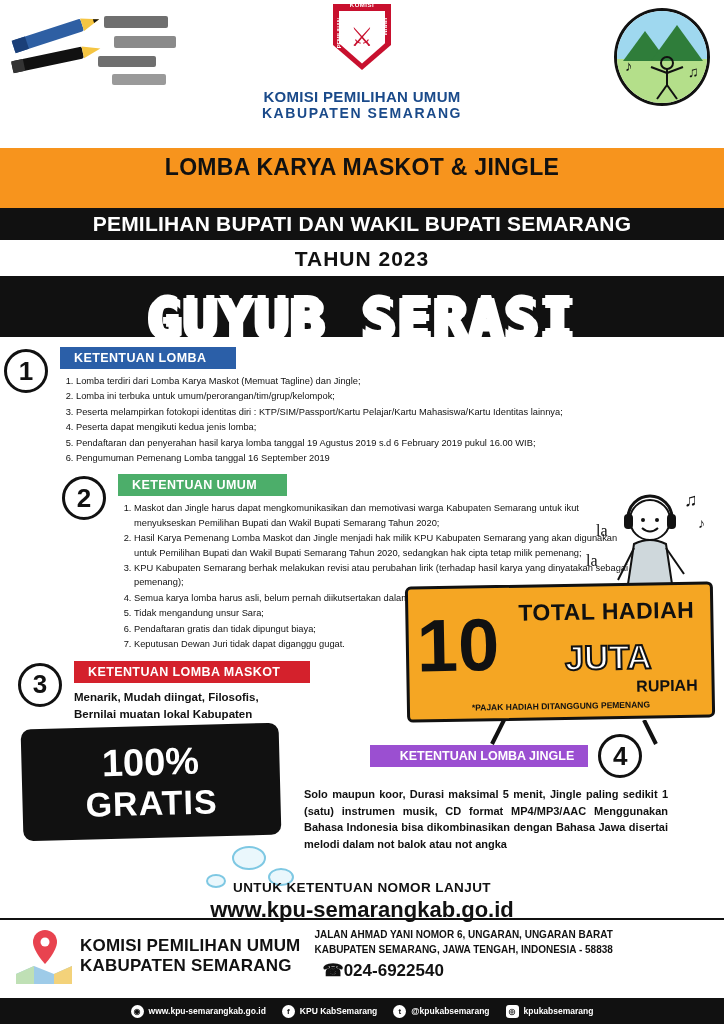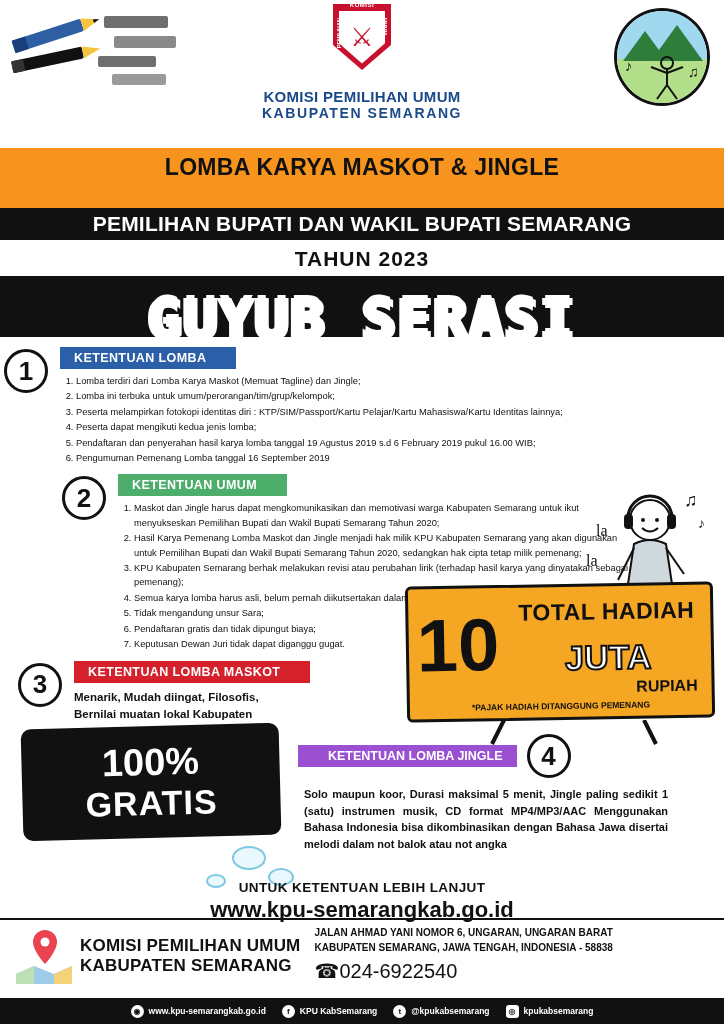--- a/index.html
+++ b/index.html
@@ -138,41 +138,41 @@
   .gratis {
     position:absolute; left:22px; top:726px; width:258px; height:112px;
     background:#111; border-radius:10px; transform: rotate(-1.5deg);
     display:flex; flex-direction:column; align-items:center; justify-content:center;
   }
   .gratis .p1 { color:#fff; font-size:38px; font-weight:bold; }
   .gratis .p2 { color:#fff; font-size:34px; font-weight:bold; letter-spacing:1px;}
 
   
   #sec4 { position:absolute; left:298px; top:734px; width:416px; }
-  #sec4 .ribrow { display:flex; align-items:center; justify-content:flex-start; }
+  #sec4 .ribrow { display:flex; align-items:center; justify-content:center; }
   .rib-purple-r { background:#9b4fd1; padding:4px 14px 4px 30px; color:#fff; font-weight:bold; font-size:12.5px;}
   .jingle-text { font-size:11px; line-height:1.5; font-weight:bold; color:#111; padding:8px 46px 0 6px; text-align:justify;}
 
   
   .bubble { position:absolute; border:2px solid #7ec8e3; border-radius:50%; background:#eaf7fc;}
 
   
   .lanjut { position:absolute; left:0; right:0; top:880px; text-align:center;}
   .lanjut .l1 { font-size:13.5px; font-weight:bold; color:#111; letter-spacing:.4px;}
   .lanjut .l2 { font-size:22px; font-weight:bold; color:#111; margin-top:2px;}
 
   
   .footer { position:absolute; left:0; right:0; top:918px; height:106px;}
   .foot-inner { display:flex; align-items:center; padding:6px 14px 0 14px;}
   .pin { position:relative; width:62px; height:60px; }
   .foot-name { margin-left:4px; }
   .foot-name .f1 { font-size:17px; font-weight:bold; color:#111; letter-spacing:.2px;}
   .foot-name .f2 { font-size:17px; font-weight:bold; color:#111; letter-spacing:.2px;}
   .foot-addr { margin-left:14px; font-size:10px; line-height:1.45; color:#111; font-weight:bold;}
-  .foot-phone { font-size:20px; font-weight:normal; color:#111; margin-top:2px;}
+  .foot-phone { font-size:17px; font-weight:bold; color:#111; margin-top:2px;margin-left:8px;}
 
   .socialbar {
     position:absolute; left:0; right:0; bottom:0; height:26px; background:#111;
     display:flex; align-items:center; justify-content:center; gap:16px;
   }
   .soc { display:flex; align-items:center; gap:5px; color:#fff; font-size:8.5px; font-weight:bold;}
   .soc .ic { width:13px;height:13px;border-radius:50%;background:#fff;color:#111;
     display:flex;align-items:center;justify-content:center;font-size:8px;font-weight:bold;}
   .soc .ic.sq { border-radius:3px; }
 
@@ -351,21 +351,21 @@
 
   <div id="sec4">
     <div class="ribrow">
       <div class="rib-purple-r">KETENTUAN LOMBA JINGLE</div>
       <div class="numcircle" style="margin-left:10px;">4</div>
     </div>
     <div class="jingle-text">Solo maupun koor, Durasi maksimal 5 menit, Jingle paling sedikit 1 (satu) instrumen musik, CD format MP4/MP3/AAC Menggunakan Bahasa Indonesia bisa dikombinasikan dengan Bahasa Jawa disertai melodi dalam not balok atau not angka</div>
   </div>
 
   <div class="lanjut">
-    <div class="l1">UNTUK KETENTUAN LEBIH LANJUT</div>
+    <div class="l1">UNTUK KETENTUAN NOMOR LANJUT</div>
     <div class="l2">www.kpu-semarangkab.go.id</div>
   </div>
 
   <div class="footer">
     <div class="dotline"></div>
     <div class="foot-inner">
       <div class="pin">
         <svg width="62" height="60" viewBox="0 0 62 60">
           <polygon points="2,48 20,40 40,48 58,40 58,58 2,58" fill="#9ecbe8"></polygon>
           <polygon points="2,48 20,40 20,58 2,58" fill="#bfe0b5"></polygon>

